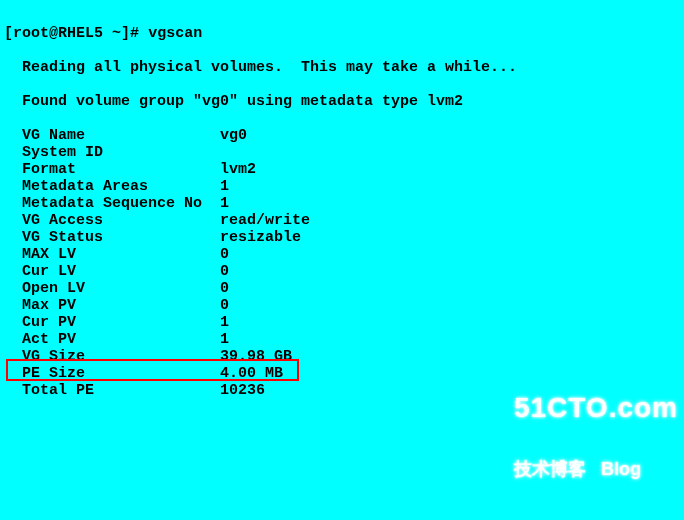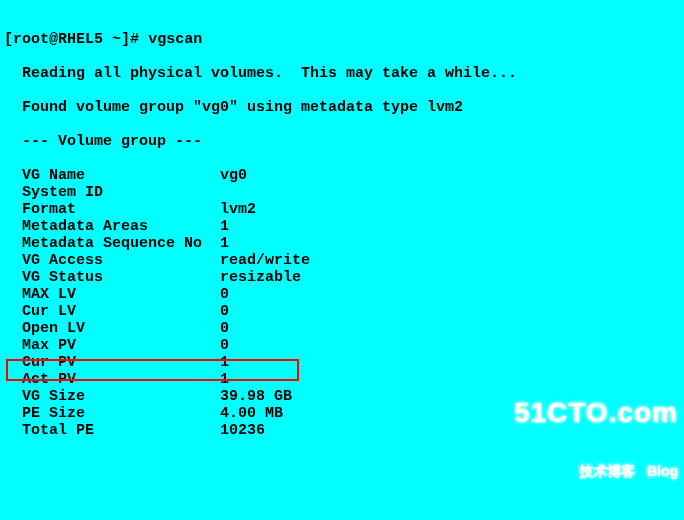--- a/index.html
+++ b/index.html
@@ -14,21 +14,21 @@
     background: #00ffff;
     color: #000000;
     font-family: "Courier New", Courier, monospace;
     font-size: 15px;
     font-weight: bold;
     line-height: 17px;
     width: 684px;
     height: 520px;
     white-space: pre;
     box-sizing: border-box;
-    padding: 14px 4px;
+    padding: 8px 4px;
     position: relative;
   }
   .line { white-space: pre; }
   .highlight-box {
     position: absolute;
     border: 2px solid #ff0000;
     box-sizing: border-box;
     pointer-events: none;
   }
   .hi1 {
@@ -36,43 +36,42 @@
     top: 359px;
     width: 293px;
     height: 22px;
   }
   .watermark {
     position: absolute;
     right: 6px;
     bottom: 6px;
     color: rgba(255,255,255,0.85);
     font-family: Arial, sans-serif;
-    text-align: right;
+    text-align: left;
     text-shadow: 0 0 4px #fff, 0 0 2px #fff;
     pointer-events: none;
     line-height: 1.15;
   }
   .watermark .wm-main {
     font-size: 28px;
     font-weight: bold;
     letter-spacing: 1px;
   }
   .watermark .wm-sub {
-    font-size: 14px;
+    font-size: 18px;
     font-weight: bold;
   }
 </style>
 </head>
 <body>
 
 <div class="terminal">
 <div class="line"><span>[</span><span>root</span>@<span>RHEL5</span> <span>~</span>]<span>#</span> <span>vgscan</span></div>
 <div class="line">  Reading all physical volumes.  This may take a while...</div>
 <div class="line">  Found volume group "vg0" using metadata type lvm2</div>
-<div class="line">  --- Volume group ---</div>
 <div id="vg-rows"><div class="line">  VG Name               vg0</div><div class="line">  System ID             </div><div class="line">  Format                lvm2</div><div class="line">  Metadata Areas        1</div><div class="line">  Metadata Sequence No  1</div><div class="line">  VG Access             read/write</div><div class="line">  VG Status             resizable</div><div class="line">  MAX LV                0</div><div class="line">  Cur LV                0</div><div class="line">  Open LV               0</div><div class="line">  Max PV                0</div><div class="line">  Cur PV                1</div><div class="line">  Act PV                1</div><div class="line">  VG Size               39.98 GB</div><div class="line">  PE Size               4.00 MB</div><div class="line">  Total PE              10236</div></div>
 
 
 
   <div class="highlight-box hi1"></div>
 
   <div class="watermark">
     <div class="wm-main">51CTO.com</div>
     <div class="wm-sub"><span>技术博客</span>&nbsp;&nbsp;&nbsp;<span>Blog</span></div>
   </div>

